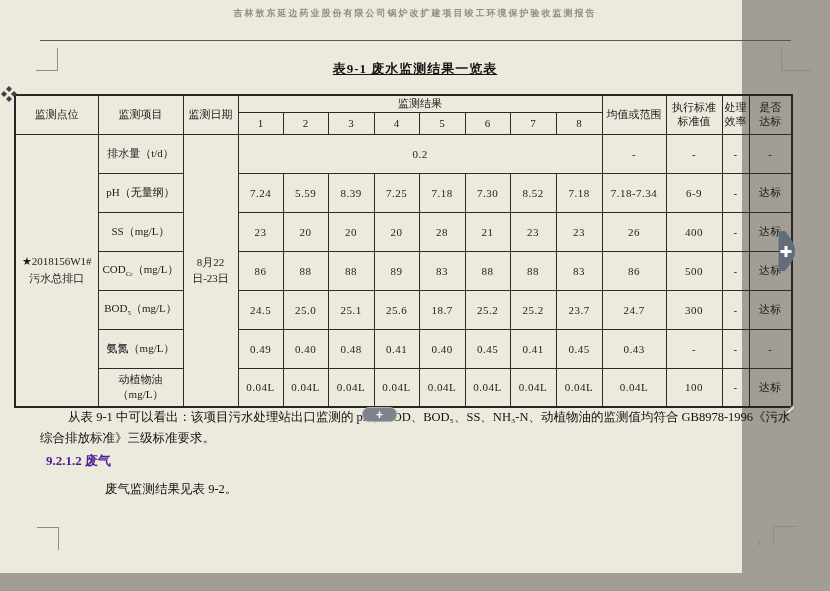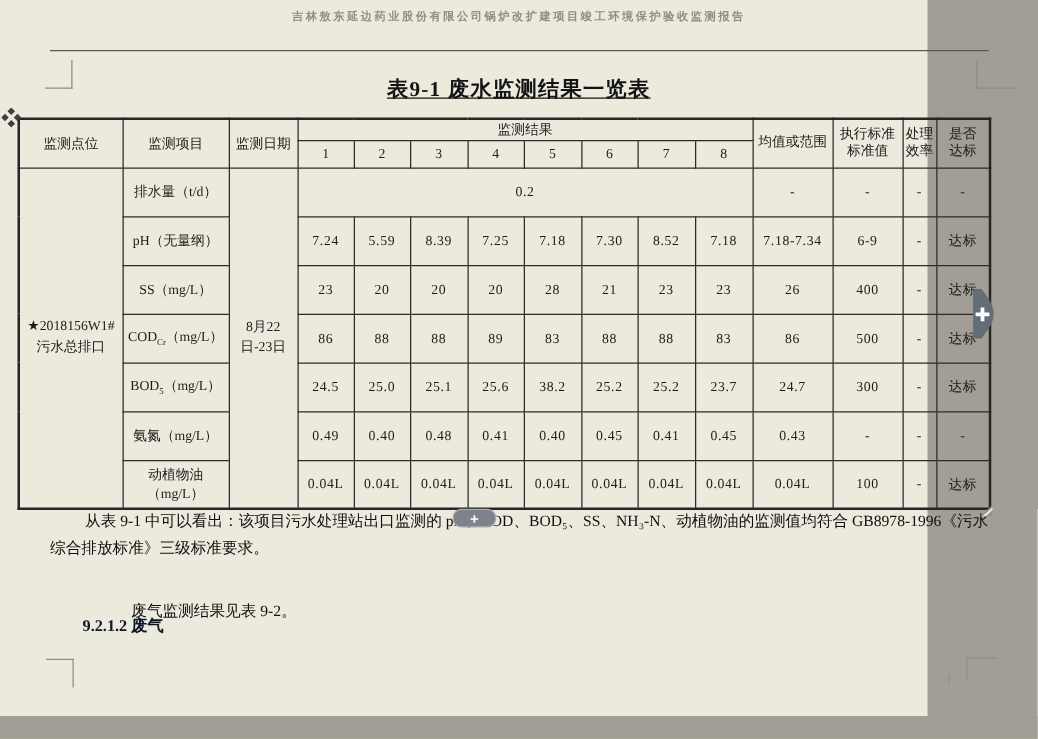--- a/index.html
+++ b/index.html
@@ -6,38 +6,38 @@
   html,body { width:830px; height:591px; }
   body { font-family:"Liberation Serif","DejaVu Serif",serif; background:#a29e95; overflow:hidden; }
   .page { position:absolute; left:0; top:0; width:742px; height:573px; background:#ece9dd; }
   .bottom-strip { position:absolute; left:0; top:573px; width:830px; height:18px; background:#a29e95; }
 
   .doc-header-title { position:absolute; left:0; top:7px; width:830px; text-align:center;
     font-size:9px; font-weight:bold; letter-spacing:2px; color:#948e7e; }
   .header-rule { position:absolute; left:40px; top:40px; width:751px; border-top:1px solid #5c584f; }
 
   .table-title { position:absolute; left:0; top:60px; width:830px; text-align:center;
-    font-size:17px; font-weight:bold; color:#141414; text-decoration:underline; letter-spacing:1px; }
+    font-size:13px; font-weight:bold; color:#141414; text-decoration:underline; letter-spacing:1px; }
 
   table.monitor { position:absolute; left:14px; top:94px; width:777px;
     border-collapse:collapse; table-layout:fixed; border:2px solid #262626; }
   .monitor th, .monitor td { border:1px solid #2b2b2b; text-align:center; vertical-align:middle;
     font-weight:normal; font-size:11px; color:#1c1c1c; padding:0 1px; overflow:hidden; }
   .monitor thead tr.h1 { height:17px; }
   .monitor thead tr.h2 { height:22px; }
   .monitor tbody tr { height:39px; }
   .th-wrap { white-space:pre-line; line-height:1.25; }
   .point-cell { text-align:left; padding-left:5px; white-space:pre-line; line-height:1.6; }
   .date-cell { line-height:1.5; padding:0 4px; }
   .val-cell { font-size:10.5px; letter-spacing:0.5px; }
   .monitor sub { font-size:7px; }
 
   .analysis { position:absolute; left:40px; top:407px; width:753px; font-size:12.5px;
     line-height:21px; color:#101010; text-indent:28px; }
-  .section-heading { position:absolute; left:66px; top:452px; font-size:13px; font-weight:bold; color:#0f172a;margin-top:40px; }
+  .section-heading { position:absolute; left:46px; top:452px; font-size:13px; font-weight:bold; color:#4c1d95; }
   .gas-line { position:absolute; left:76px; top:481px; font-size:12.5px; color:#101010;margin-left:29px; }
 
   .footer-company { position:absolute; left:46px; top:536px; font-size:10.5px; letter-spacing:2px; color:#a29b8b; }
   .page-number { position:absolute; left:757px; top:538px; font-size:9px; color:#8f8c84; }
 
   .crop { position:absolute; width:22px; height:23px; }
   .crop-tl { left:36px; top:48px; border-right:1px solid #8c8c88; border-bottom:1px solid #8c8c88; }
   .crop-tr { left:781px; top:48px; width:31px; border-left:1px solid #8c8c88; border-bottom:1px solid #8c8c88; }
   .crop-bl { left:37px; top:527px; border-right:1px solid #8c8c88; border-top:1px solid #8c8c88; }
   .crop-br { left:773px; top:526px; width:25px; height:18px; border-left:1px solid #8c8c88; border-top:1px solid #8c8c88; }
@@ -164,21 +164,21 @@
           <td class="val-cell">500</td>
           <td class="val-cell">-</td>
           <td class="val-cell">达标</td>
         </tr>
         <tr>
           <td class="item-cell">BOD<sub>5</sub>（mg/L）</td>
           <td class="val-cell">24.5</td>
           <td class="val-cell">25.0</td>
           <td class="val-cell">25.1</td>
           <td class="val-cell">25.6</td>
-          <td class="val-cell">38.2</td>
+          <td class="val-cell">18.7</td>
           <td class="val-cell">25.2</td>
           <td class="val-cell">25.2</td>
           <td class="val-cell">23.7</td>
           <td class="val-cell">24.7</td>
           <td class="val-cell">300</td>
           <td class="val-cell">-</td>
           <td class="val-cell">达标</td>
         </tr>
         <tr>
           <td class="item-cell">氨氮（mg/L）</td>

